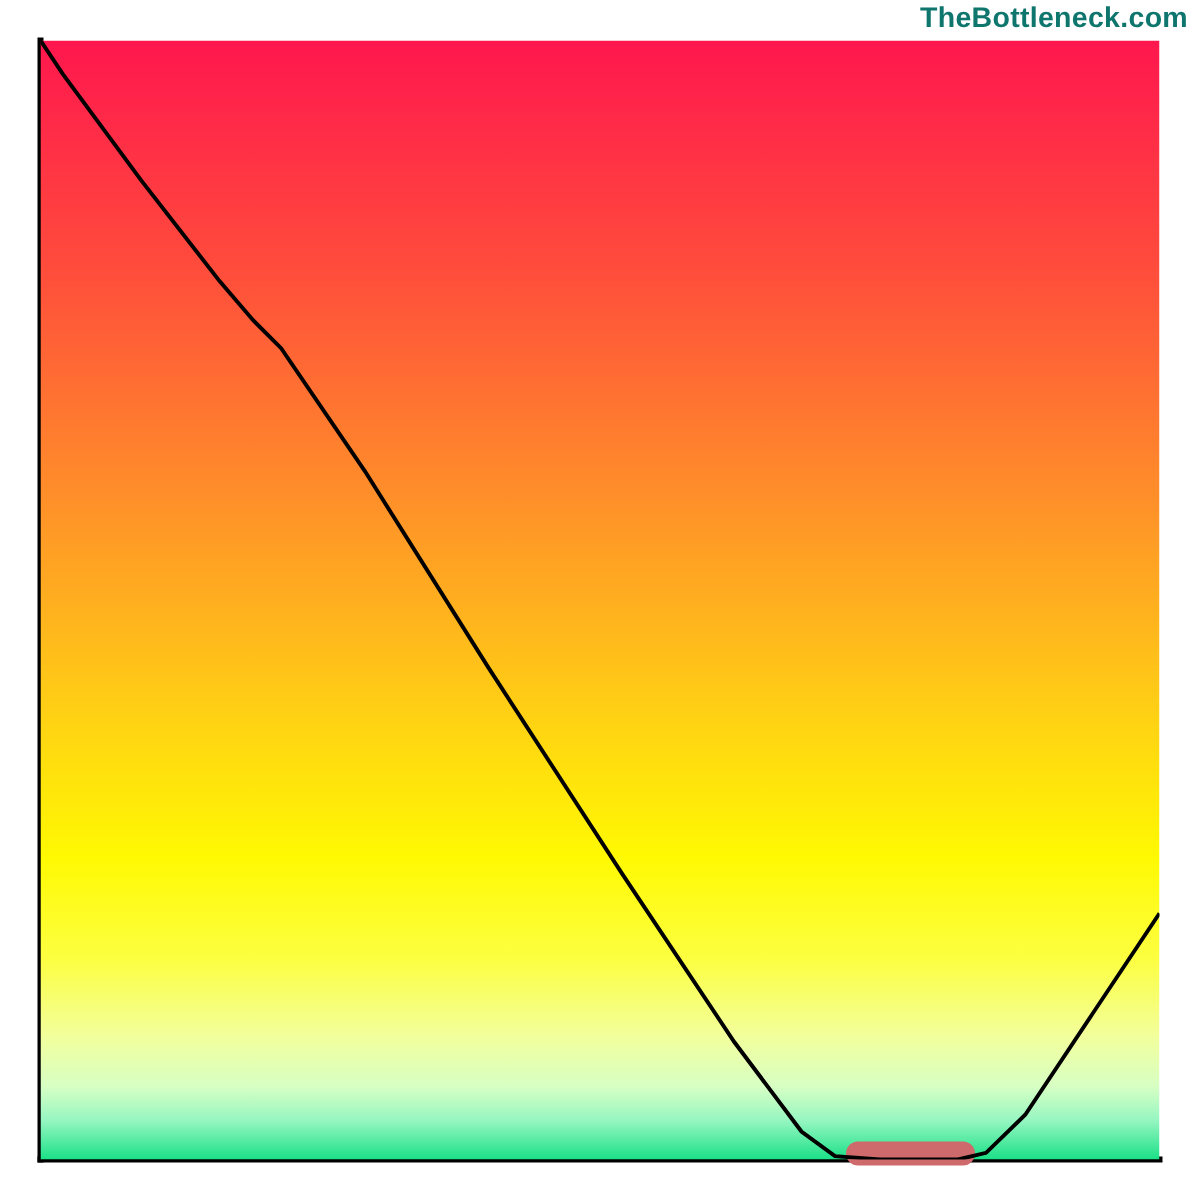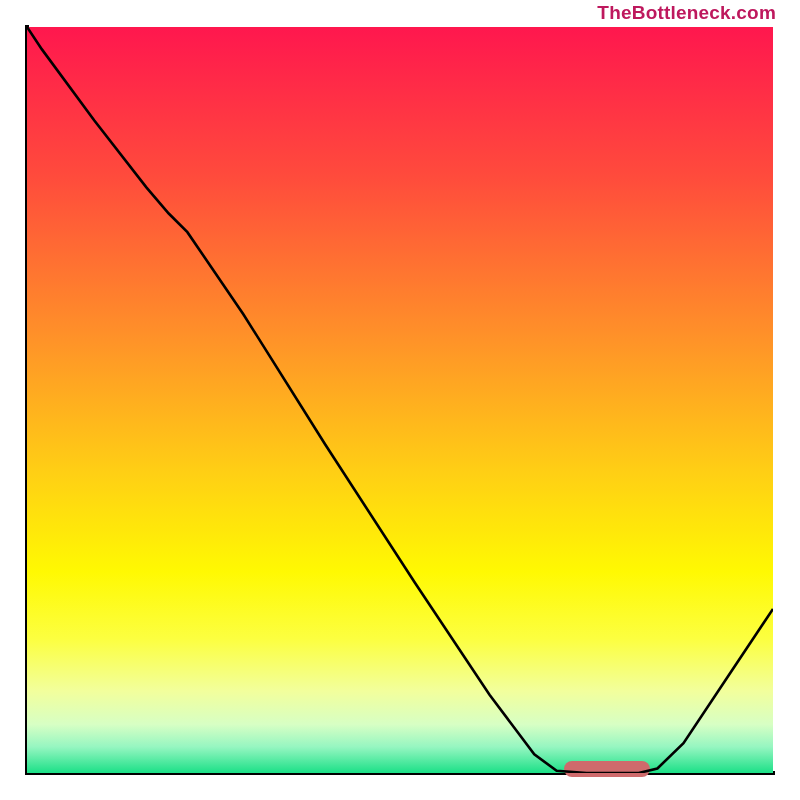--- a/index.html
+++ b/index.html
@@ -7,24 +7,24 @@
     width: 800px;
     height: 800px;
     background: #fff;
     position: relative;
     font-family: Arial, sans-serif;
     overflow: hidden;
   }
   .watermark {
     position: absolute;
     top: 2px;
-    right: 24px;
+    right: 8px;
     font-size: 19px;
     font-weight: bold;
-    color: #be185d;
+    color: #0f766e;
     z-index: 10;
     letter-spacing: 0.2px;
   }
   .plot {
     position: absolute;
     left: 27px;
     top: 27px;
     width: 746px;
     height: 746px;
   }

